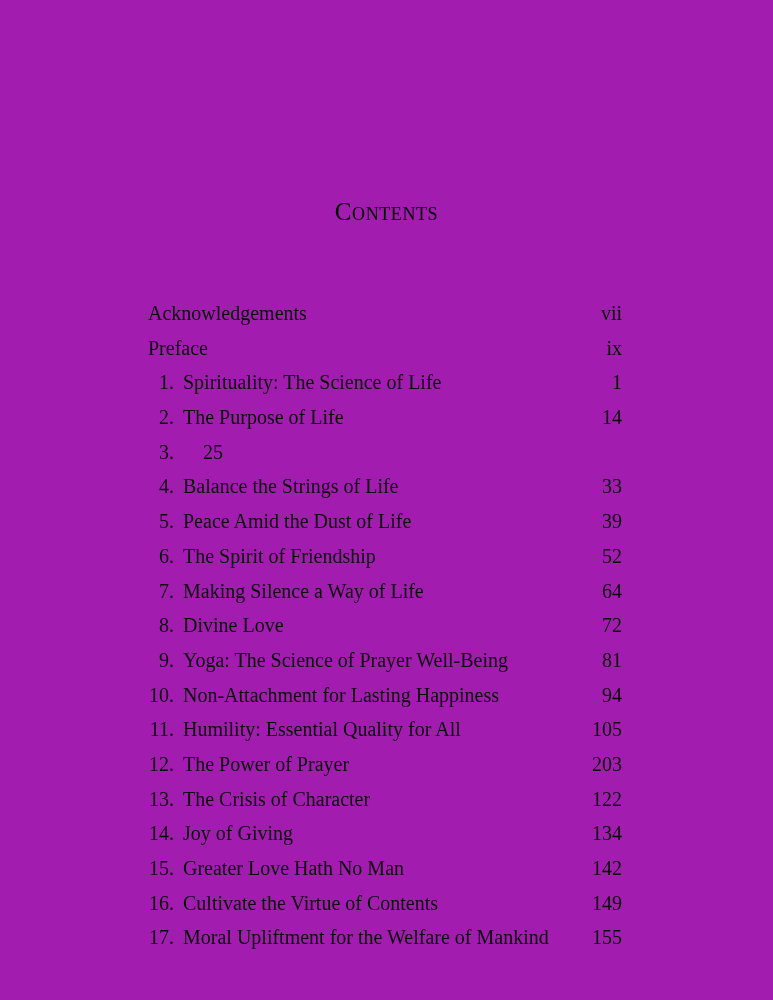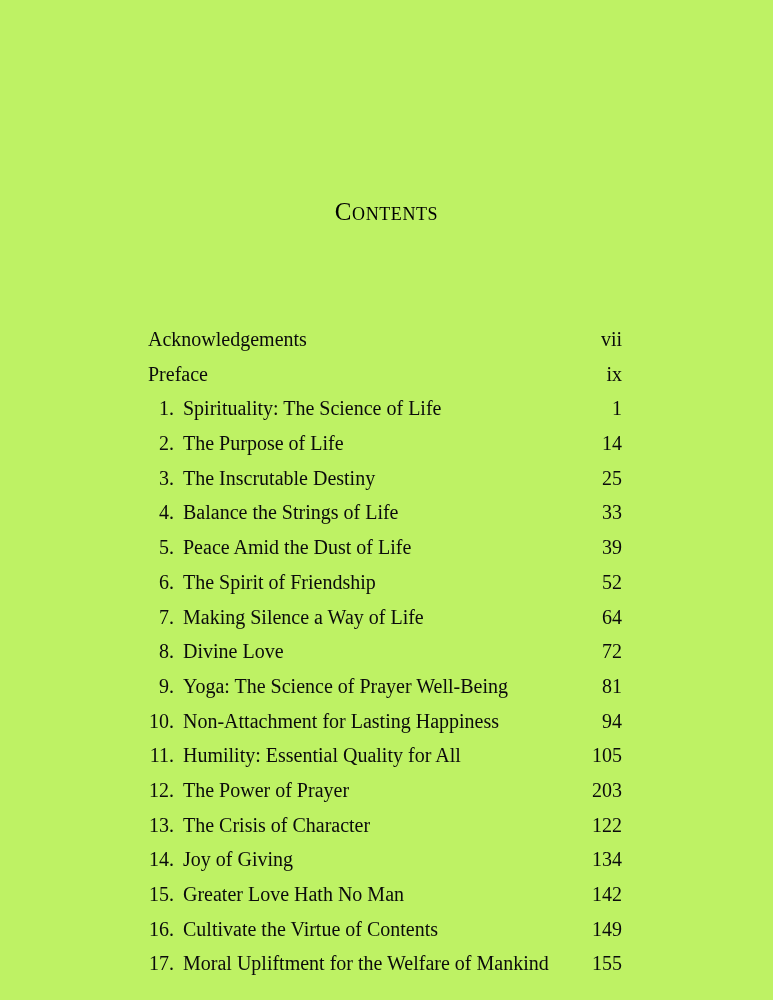--- a/index.html
+++ b/index.html
@@ -14,21 +14,21 @@
     position: relative;
     overflow: hidden;
     font-family: "Liberation Serif", "DejaVu Serif", serif;
     color: #0b0b0b;
     -webkit-font-smoothing: antialiased;
   }
 
   .page {
     position: absolute;
     inset: 0;
-    background: #bef264;
+    background: #a21caf;
   }
 
   
   .toc-title {
     position: absolute;
     top: 199px;
     left: 0;
     width: 773px;
     text-align: center;
     font-family: "Liberation Serif", "DejaVu Serif", serif;
@@ -41,21 +41,21 @@
     white-space: pre;
   }
   .toc-title::first-letter {
     text-transform: uppercase;
     font-size: 25px;
   }
 
   
   .toc-list {
     position: absolute;
-    top: 274px;
+    top: 248px;
     left: 148px;
     width: 474px;
   }
 
   .toc-row {
     display: flex;
     align-items: baseline;
     height: 34.7px;
     font-size: 20px;
     line-height: 34.7px;
@@ -114,21 +114,20 @@
         <span class="toc-label">Spirituality: The Science of Life</span>
         <span class="toc-page">1</span>
       </div>
       <div class="toc-row">
         <span class="toc-num">2.</span>
         <span class="toc-label">The Purpose of Life</span>
         <span class="toc-page">14</span>
       </div>
       <div class="toc-row">
         <span class="toc-num">3.</span>
-        <span class="toc-label">The Inscrutable Destiny</span>
         <span class="toc-page">25</span>
       </div>
       <div class="toc-row">
         <span class="toc-num">4.</span>
         <span class="toc-label">Balance the Strings of Life</span>
         <span class="toc-page">33</span>
       </div>
       <div class="toc-row">
         <span class="toc-num">5.</span>
         <span class="toc-label">Peace Amid the Dust of Life</span>

